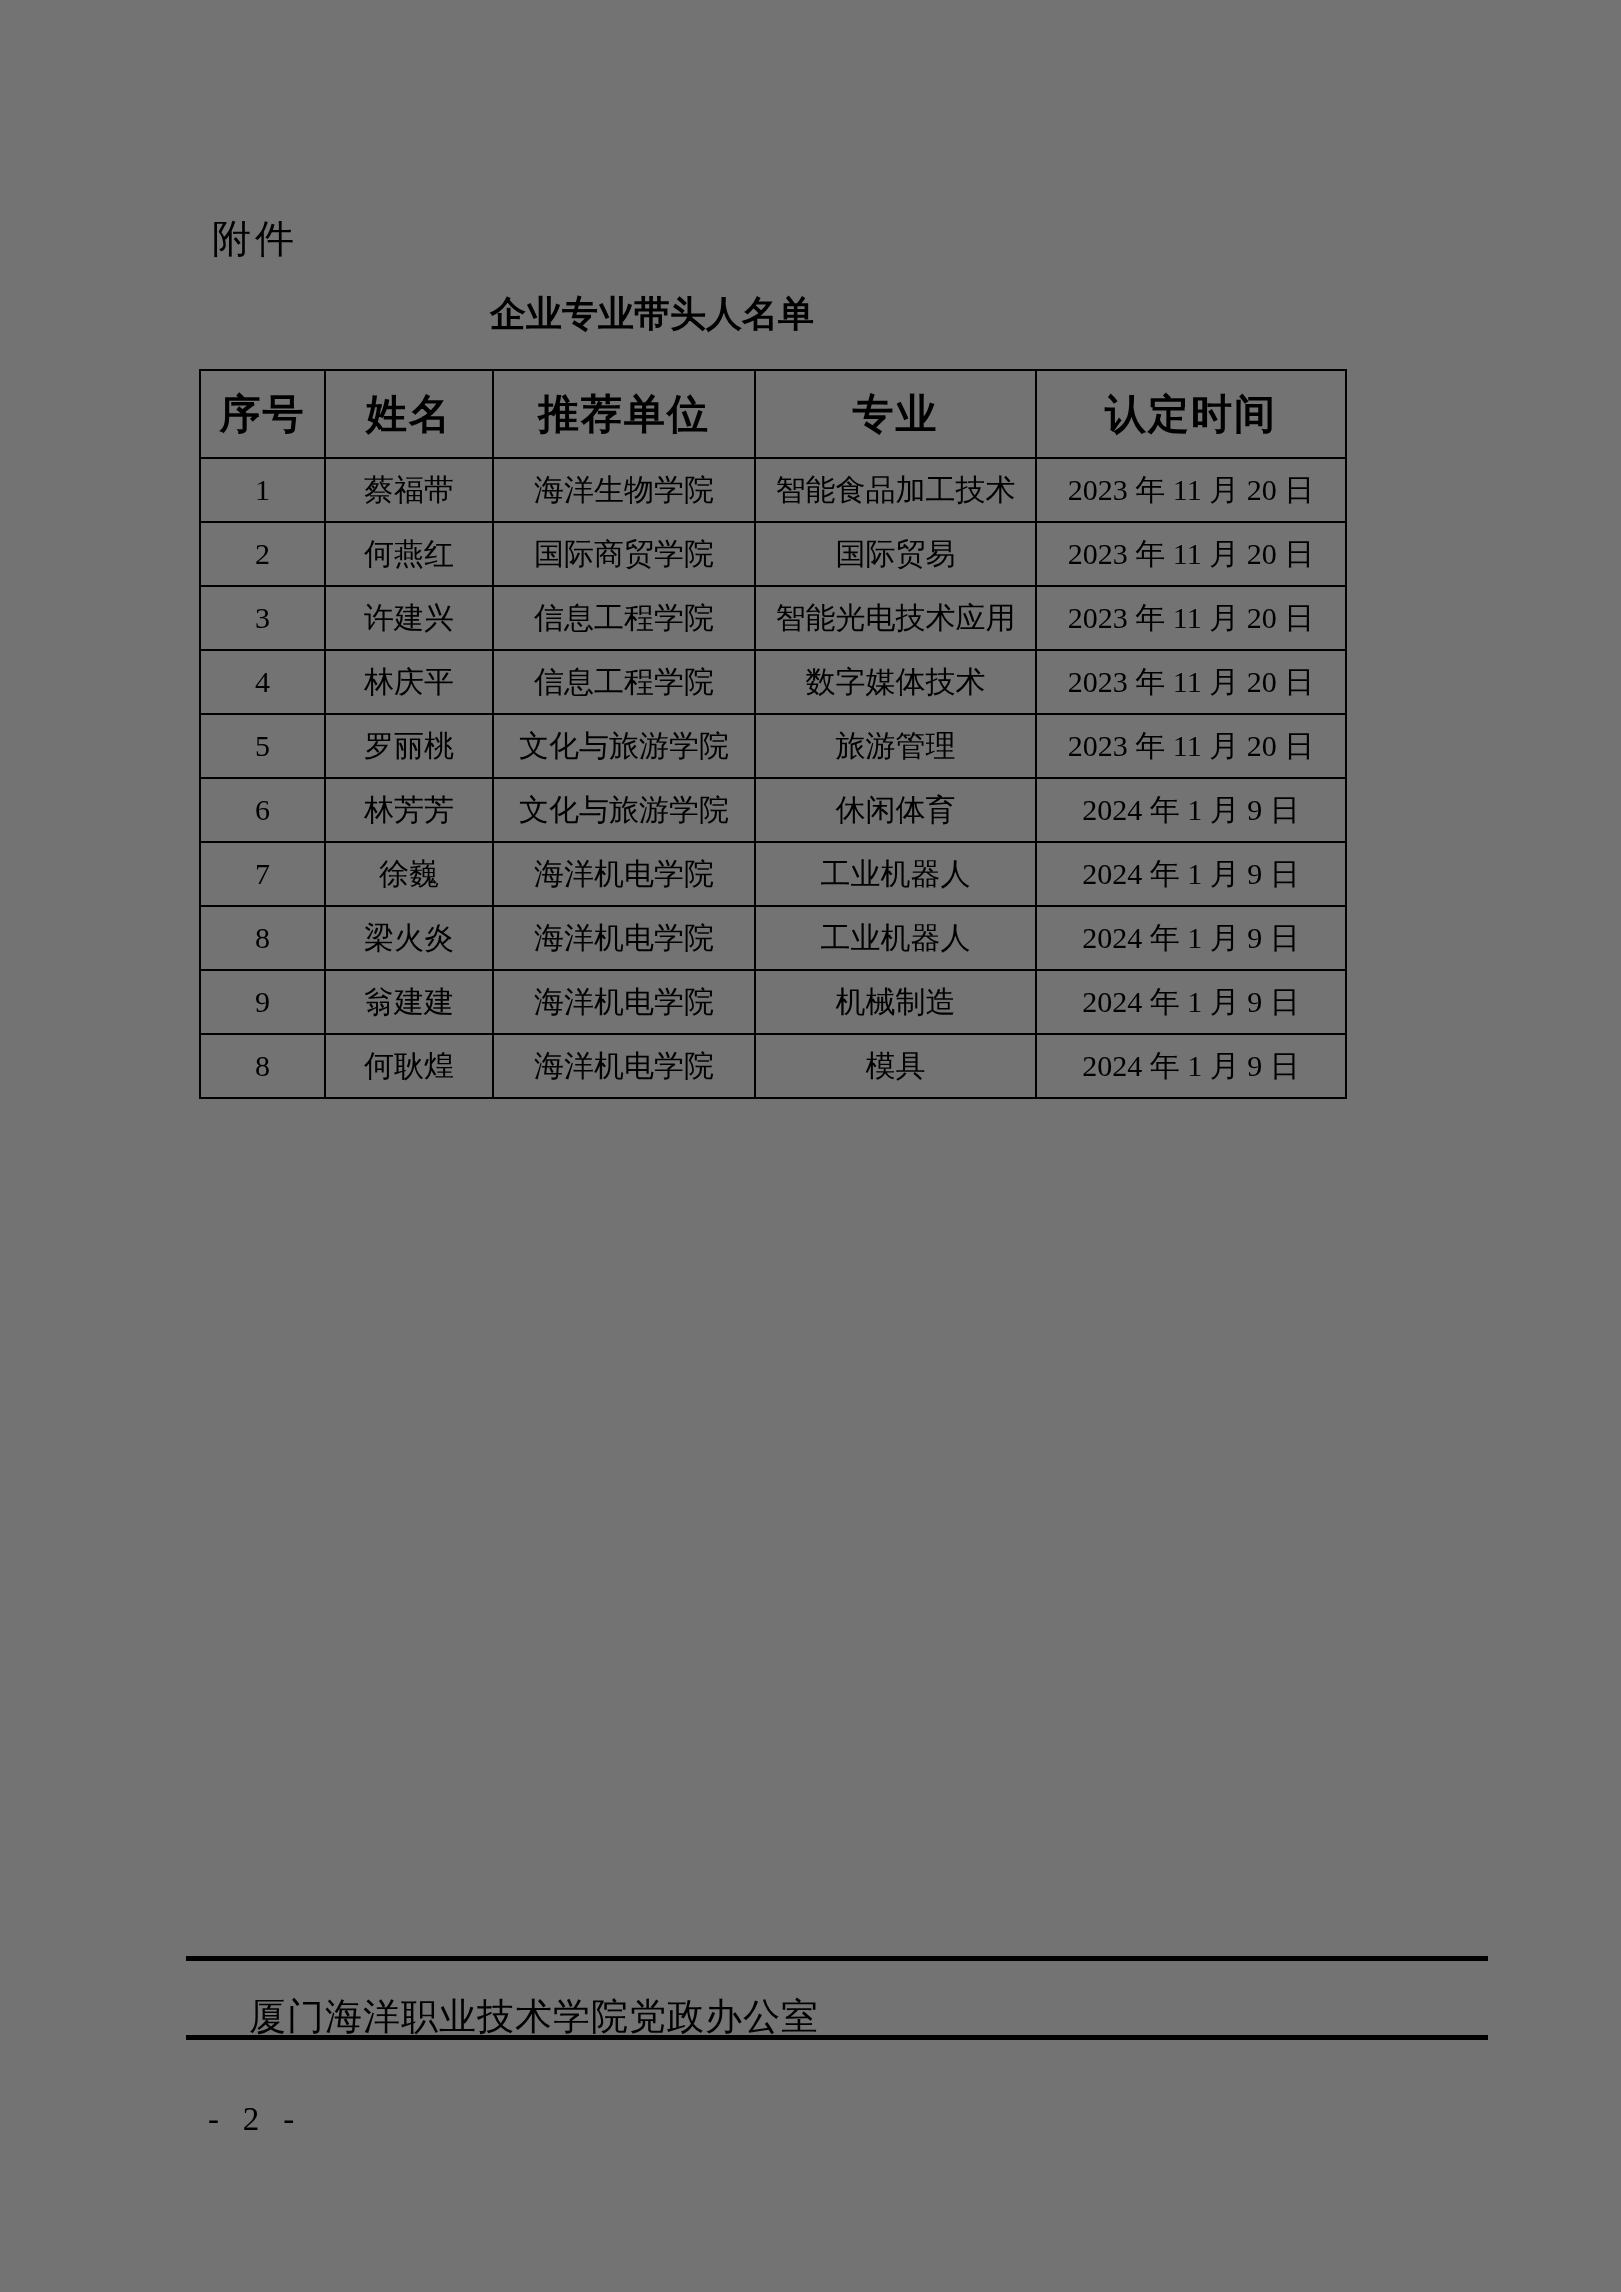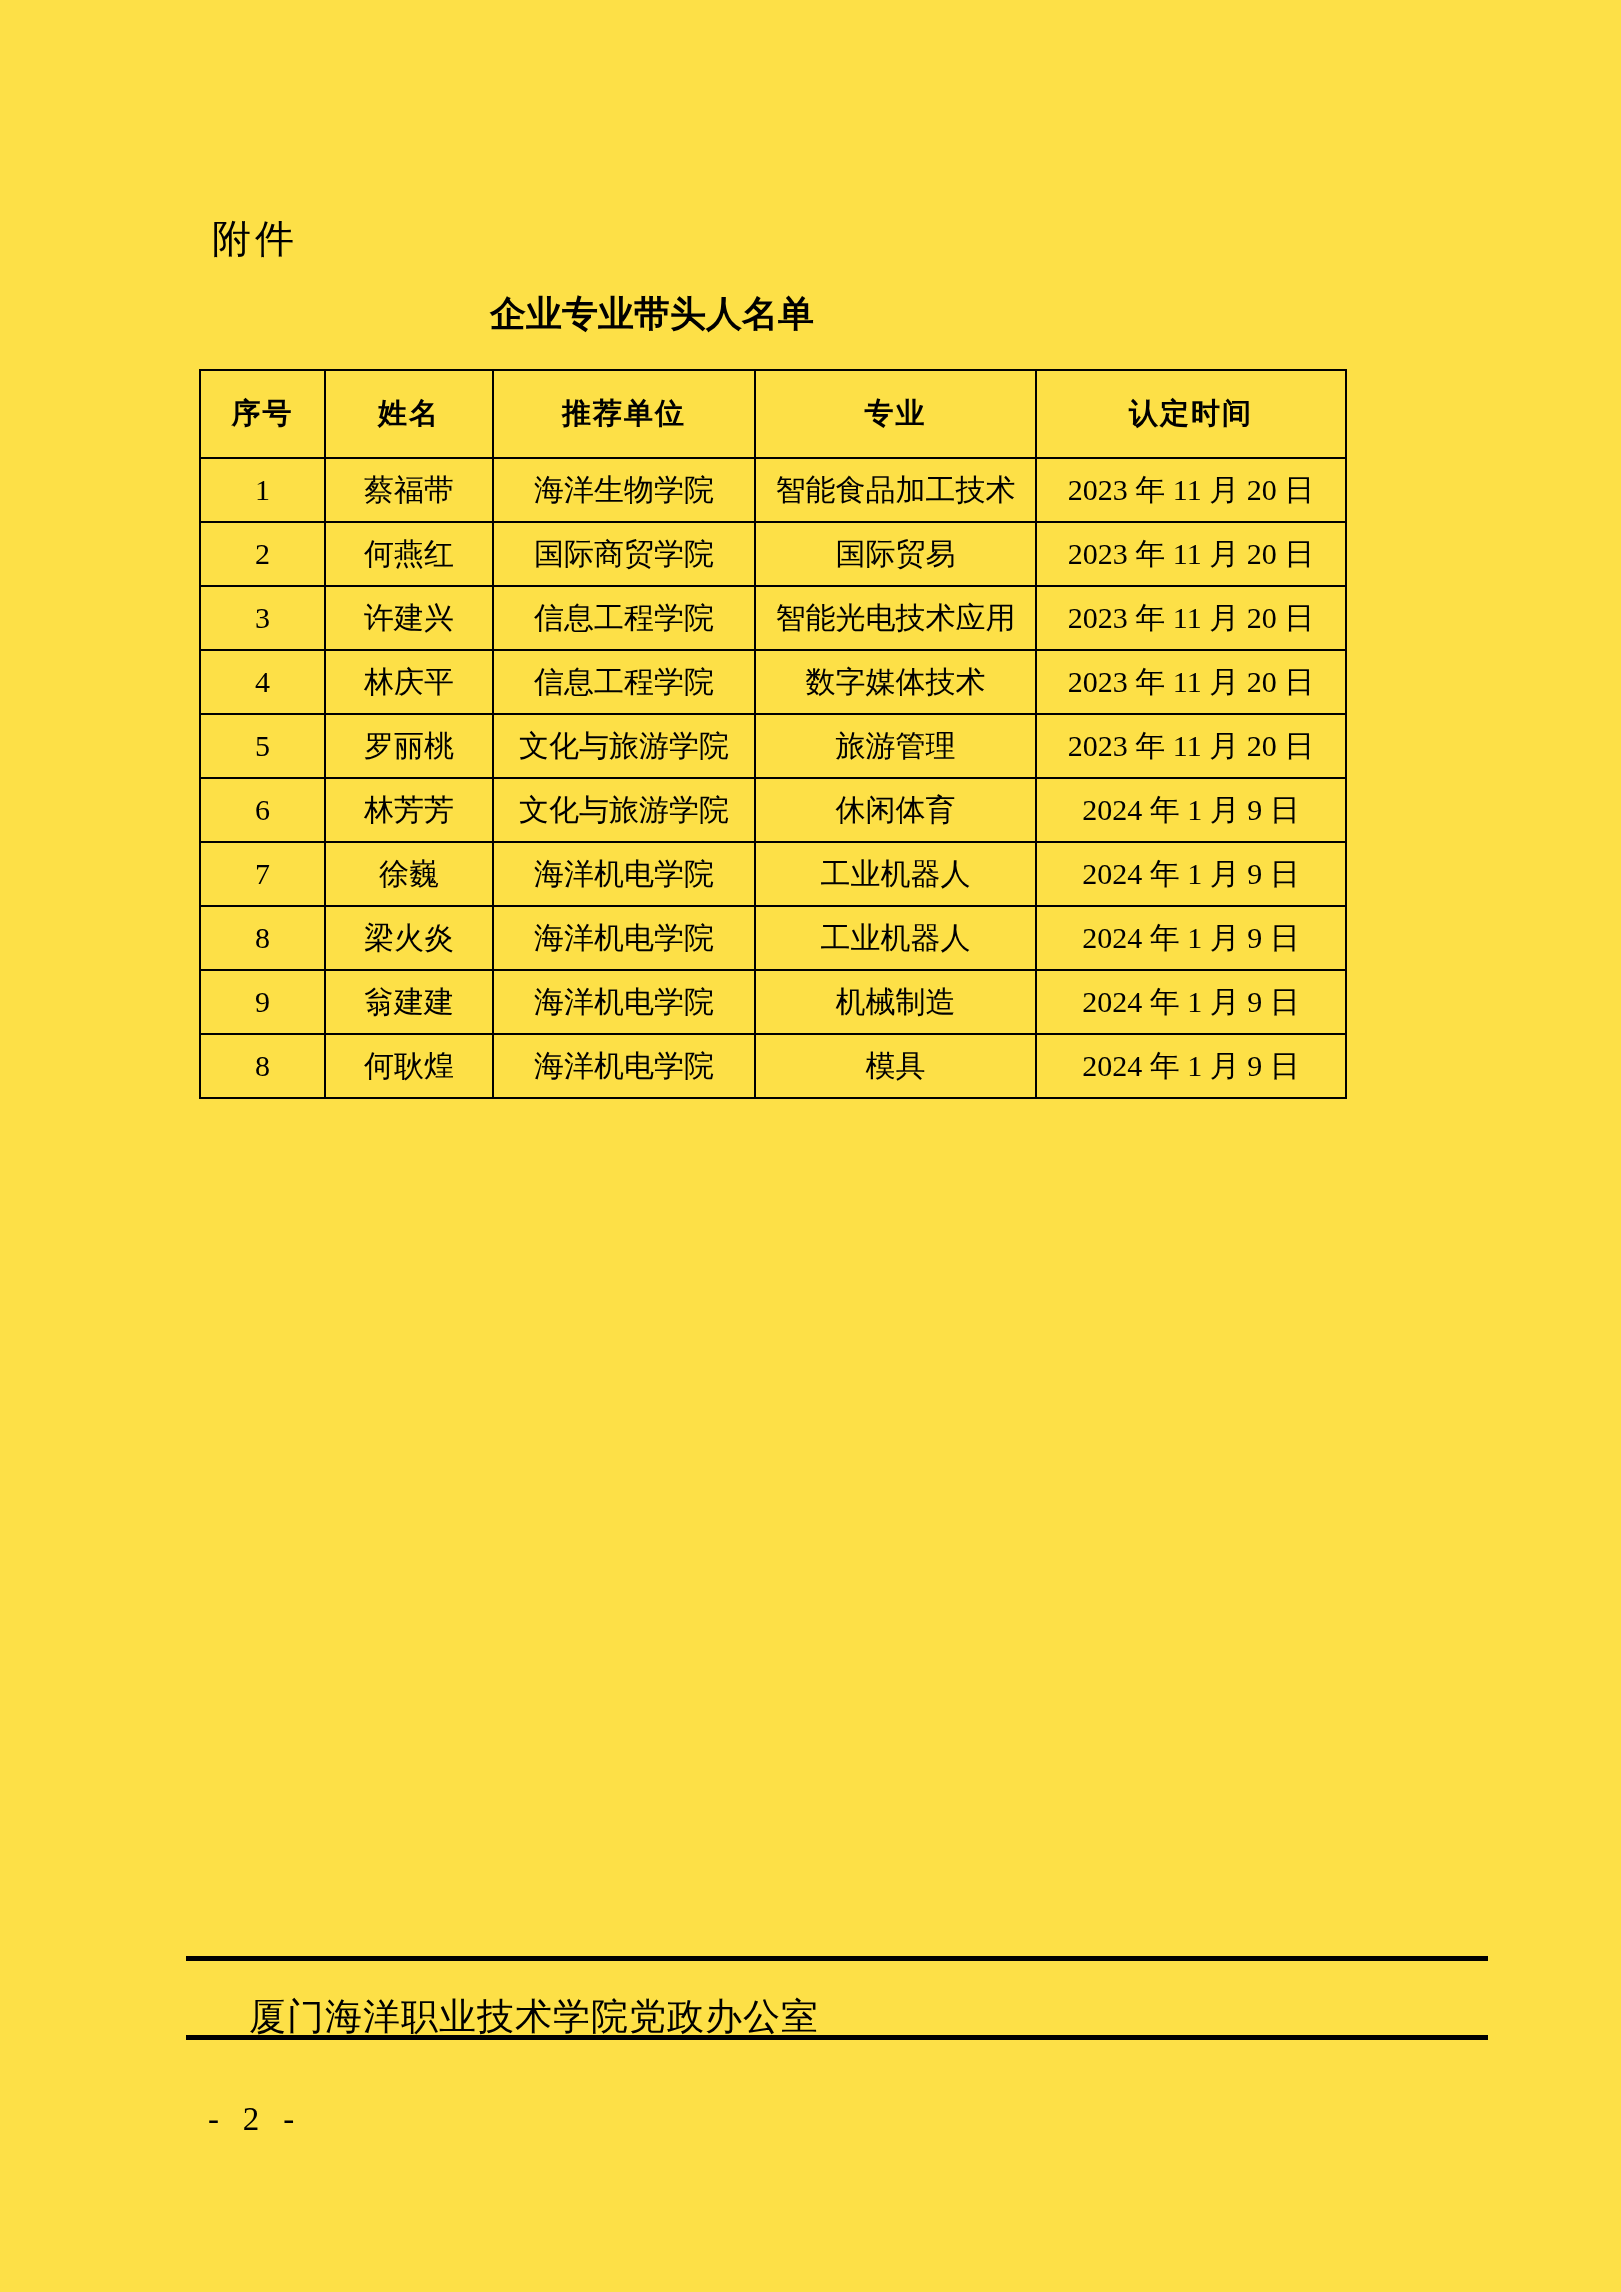--- a/index.html
+++ b/index.html
@@ -2,21 +2,21 @@
 <html><head>
 <meta charset="utf-8">
 <style>
   * { margin: 0; padding: 0; box-sizing: border-box; }
   html, body { background: #888; }
   .page {
     position: relative;
     width: 1621px;
     height: 2293px;
     margin: 0 auto;
-    background: #fde047;
+    background: #737373;
     color: #000000;
     font-family: "Liberation Serif", "DejaVu Serif", serif;
     overflow: hidden;
   }
   .attachment-label {
     position: absolute;
     left: 212px;
     top: 212px;
     font-size: 39px;
     letter-spacing: 3.9px;
@@ -42,21 +42,21 @@
   }
   table.leaders th, table.leaders td {
     border: 2px solid #000;
     text-align: center;
     vertical-align: middle;
     white-space: nowrap;
     overflow: hidden;
   }
   table.leaders th {
     height: 88px;
-    font-size: 29px;
+    font-size: 41px;
     font-weight: 700;
     letter-spacing: 2px;
   }
   table.leaders td {
     height: 64px;
     font-size: 30px;
     font-weight: 400;
   }
   .footer-rule {
     position: absolute;

